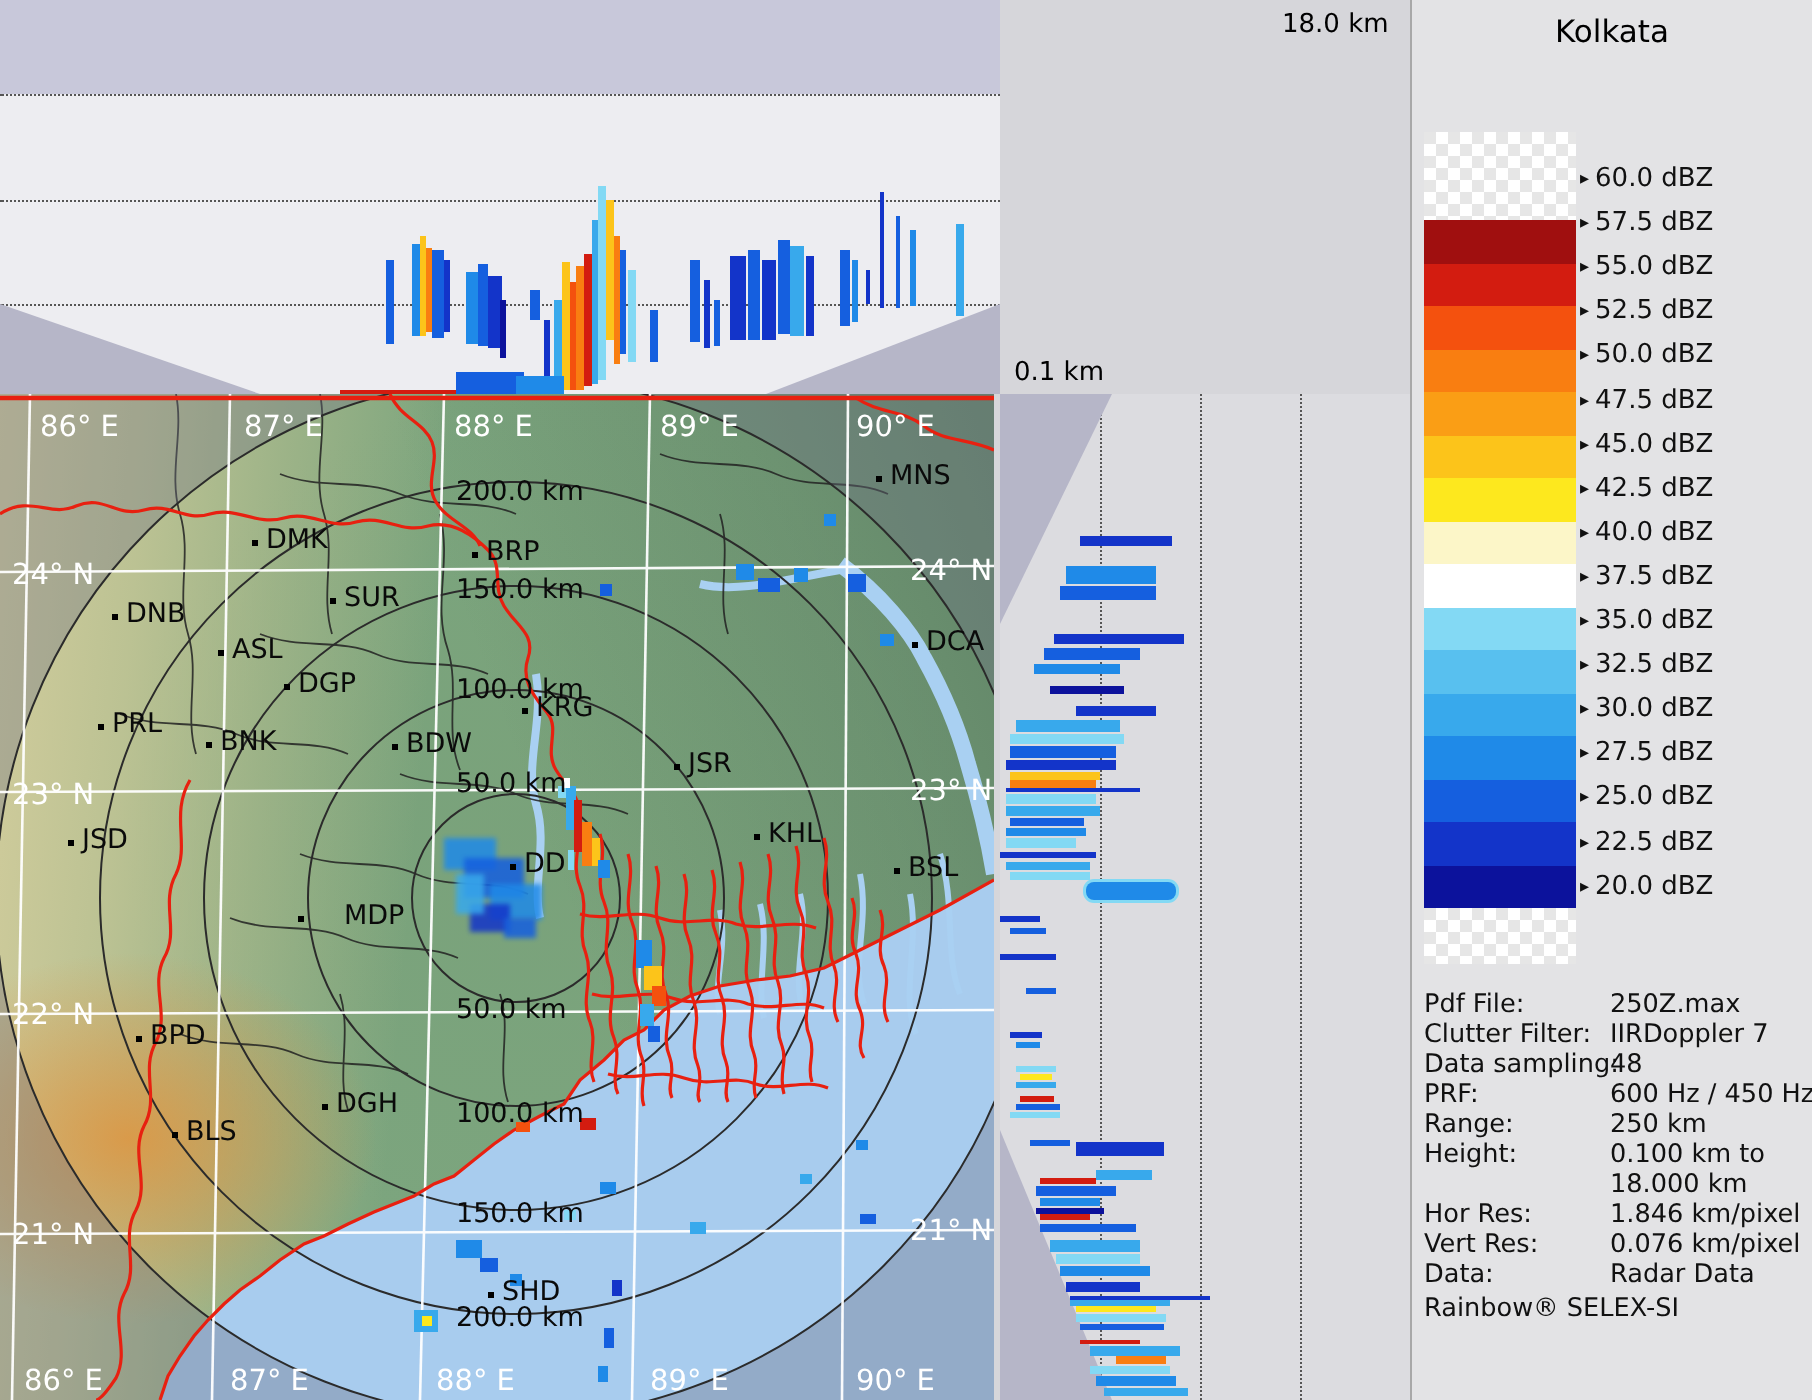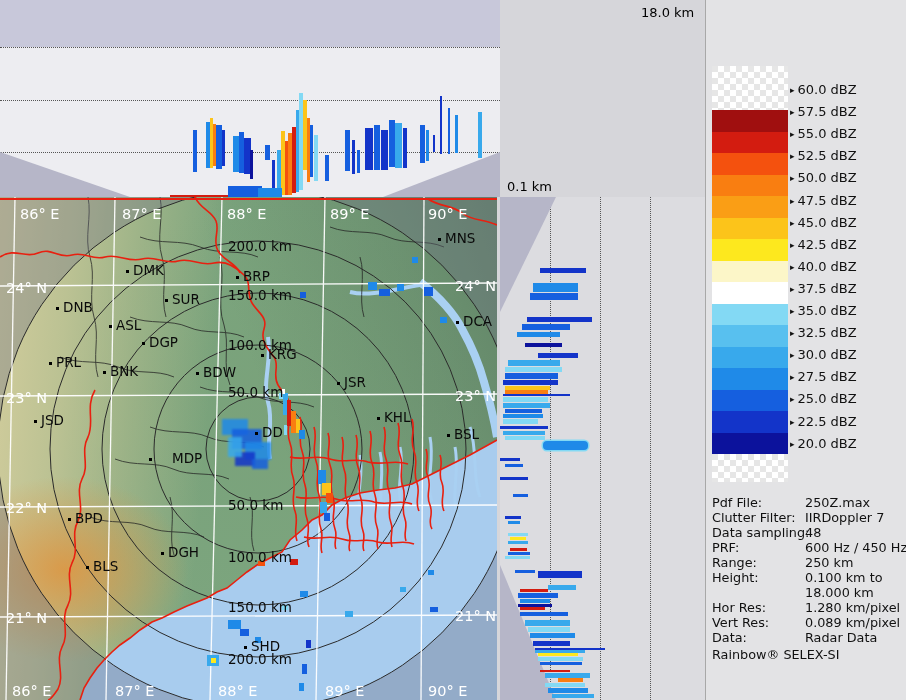--- a/index.html
+++ b/index.html
@@ -365,20 +365,21 @@
         <div class="geo-label" style="left: 6px; top: 303px;">22° N</div>
         <div class="geo-label" style="left: 6px; top: 413px;">21° N</div>
         <div class="geo-label" style="left: 455px; top: 81px;">24° N</div>
         <div class="geo-label" style="left: 455px; top: 191px;">23° N</div>
         <div class="geo-label" style="left: 455px; top: 411px;">21° N</div>
       </div>
   </div>
 
   <div id="legend" class="abs">
     <div class="title-block">
+      <div class="title-line">Kolkata</div>
     </div>
     <div id="swatches">
         <div class="swatch checker" style="top: 66px; height: 44px;"></div>
         <div class="swatch" style="top: 110px; height: 21.5px; background: rgb(160, 15, 15);"></div>
         <div class="swatch" style="top: 131.5px; height: 21.5px; background: rgb(211, 28, 16);"></div>
         <div class="swatch" style="top: 153px; height: 21.5px; background: rgb(244, 81, 14);"></div>
         <div class="swatch" style="top: 174.5px; height: 21.5px; background: rgb(249, 126, 17);"></div>
         <div class="swatch" style="top: 196px; height: 21.5px; background: rgb(250, 158, 21);"></div>
         <div class="swatch" style="top: 217.5px; height: 21.5px; background: rgb(252, 196, 26);"></div>
         <div class="swatch" style="top: 239px; height: 21.5px; background: rgb(253, 232, 30);"></div>
@@ -436,25 +437,25 @@
         <div class="meta-row" style="top: 570px; left: 0px; width: 201px; height: 15px;">
           <div class="meta-k" style="">Height:</div>
           <div class="meta-v" style="">0.100 km to</div>
         </div>
         <div class="meta-row" style="top: 585px; left: 0px; width: 201px; height: 15px;">
           <div class="meta-k" style=""></div>
           <div class="meta-v" style="">18.000 km</div>
         </div>
         <div class="meta-row" style="top: 600px; left: 0px; width: 201px; height: 15px; text-decoration: underline;">
           <div class="meta-k" style="">Hor Res:</div>
-          <div class="meta-v" style="">1.280 km/pixel</div>
+          <div class="meta-v" style="">1.846 km/pixel</div>
         </div>
         <div class="meta-row" style="top: 615px; left: 0px; width: 201px; height: 15px;">
           <div class="meta-k" style="">Vert Res:</div>
-          <div class="meta-v" style="">0.089 km/pixel</div>
+          <div class="meta-v" style="">0.076 km/pixel</div>
         </div>
         <div class="meta-row" style="top: 630px; left: 0px; width: 201px; height: 15px;">
           <div class="meta-k" style="">Data:</div>
           <div class="meta-v" style="">Radar Data</div>
         </div>
       </div>
     <div id="brand" style="top:647px">Rainbow® SELEX-SI</div>
   </div>
 
 </div>

